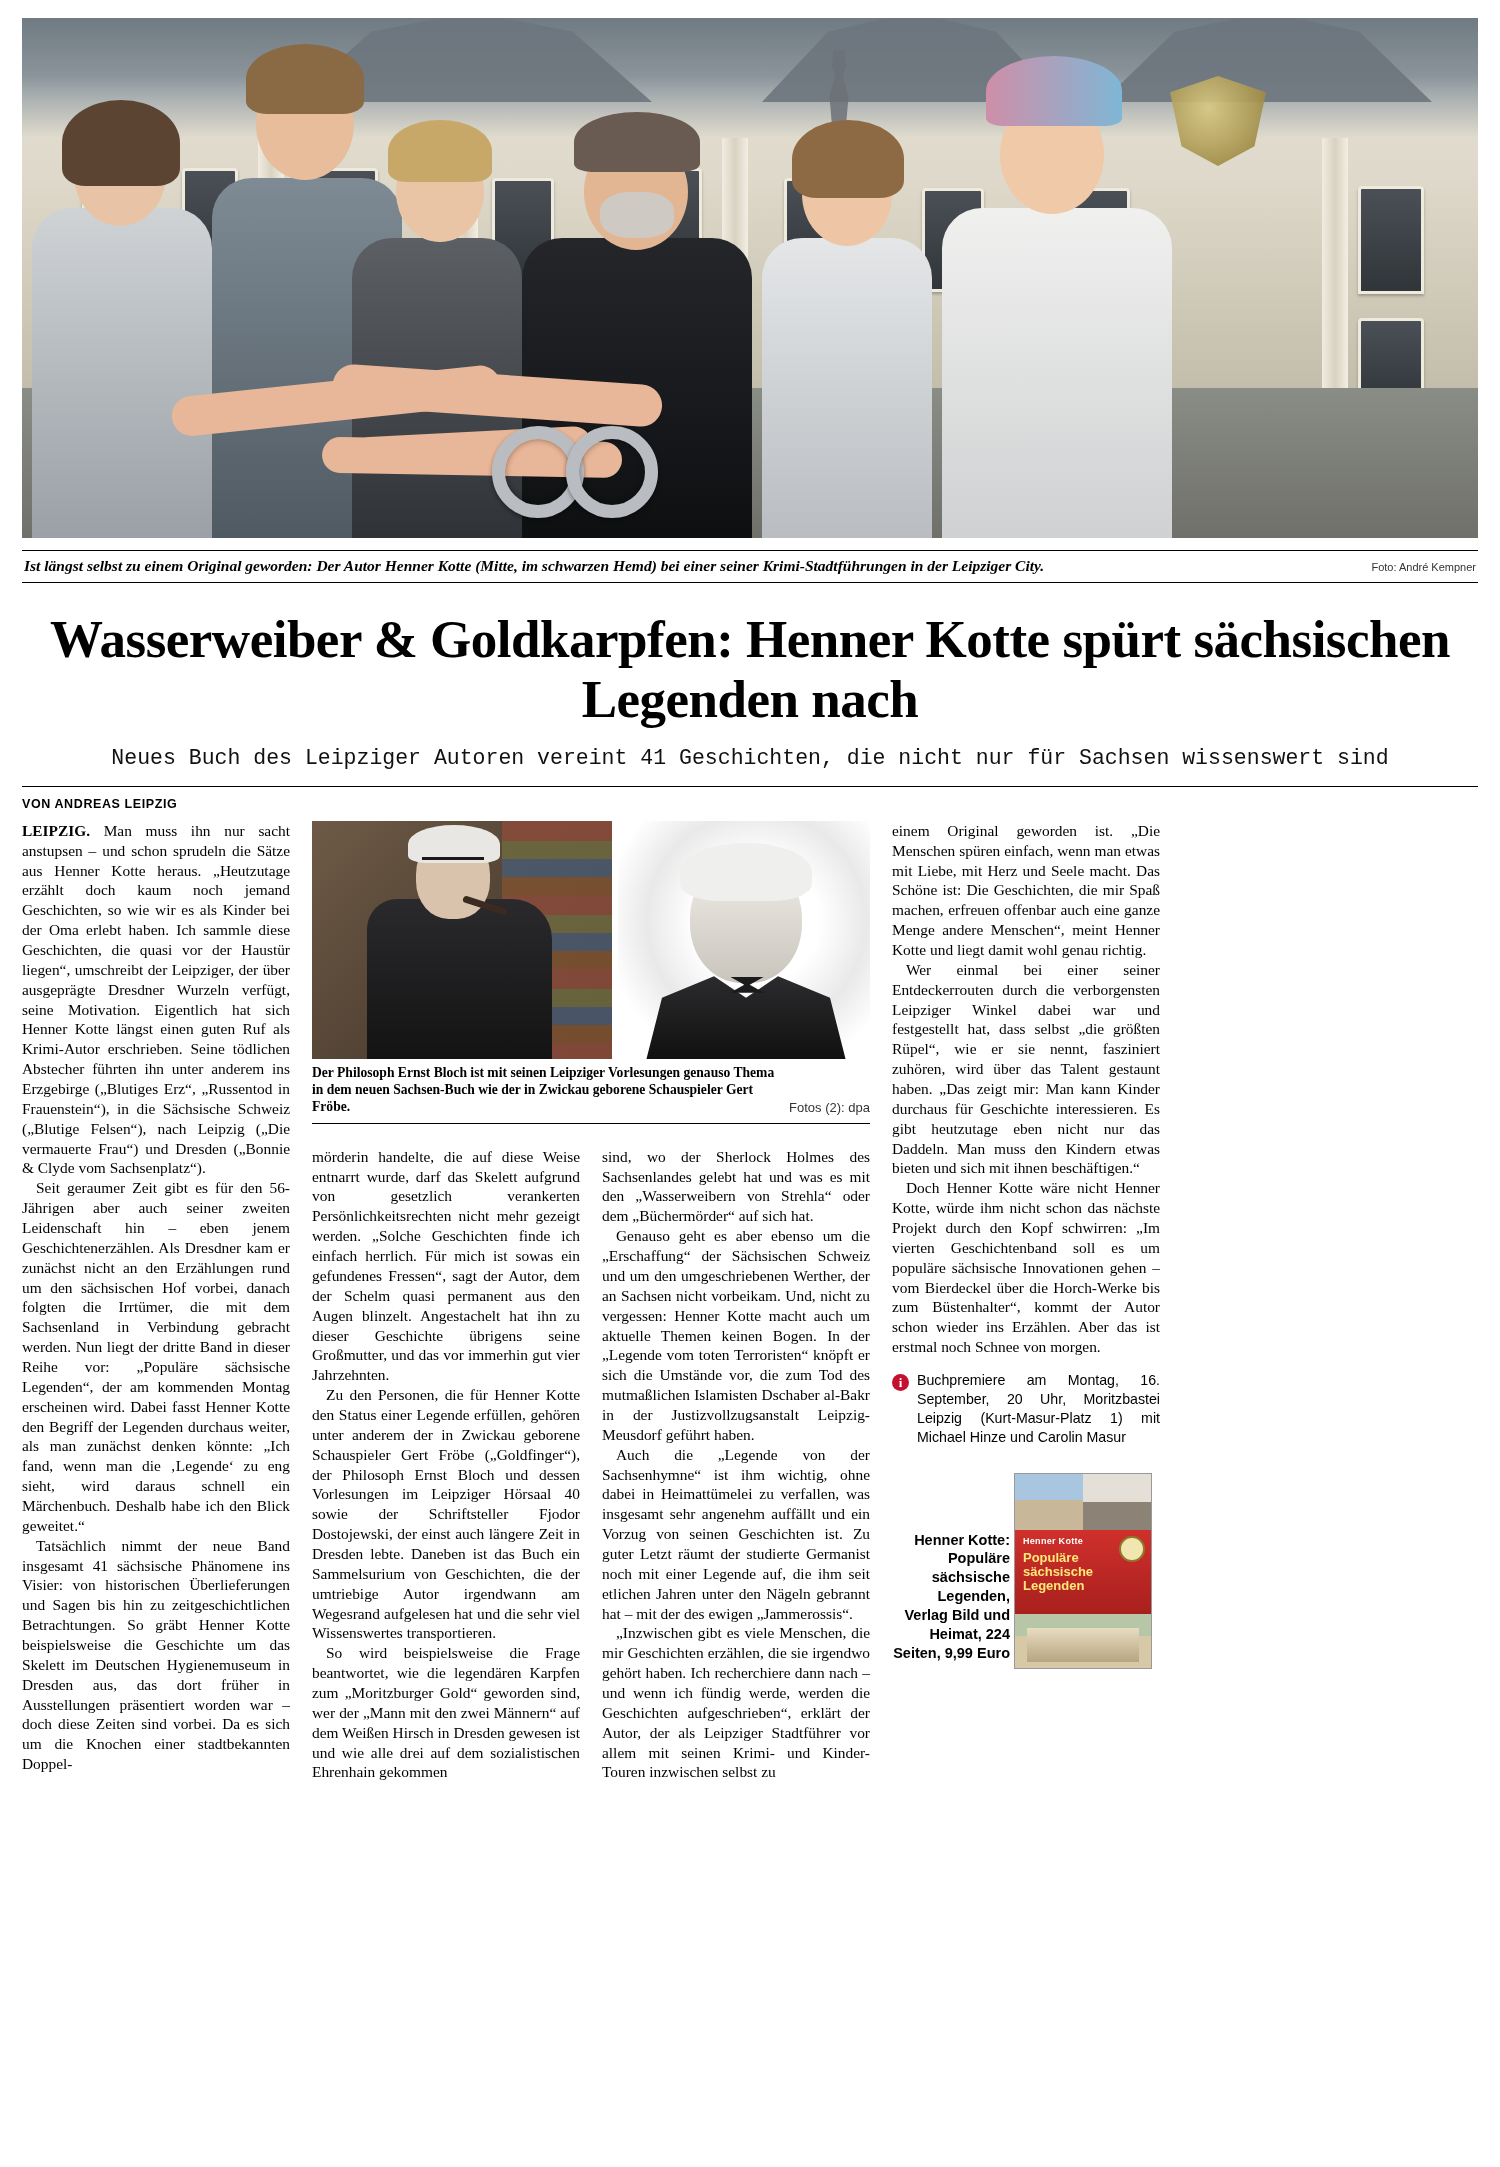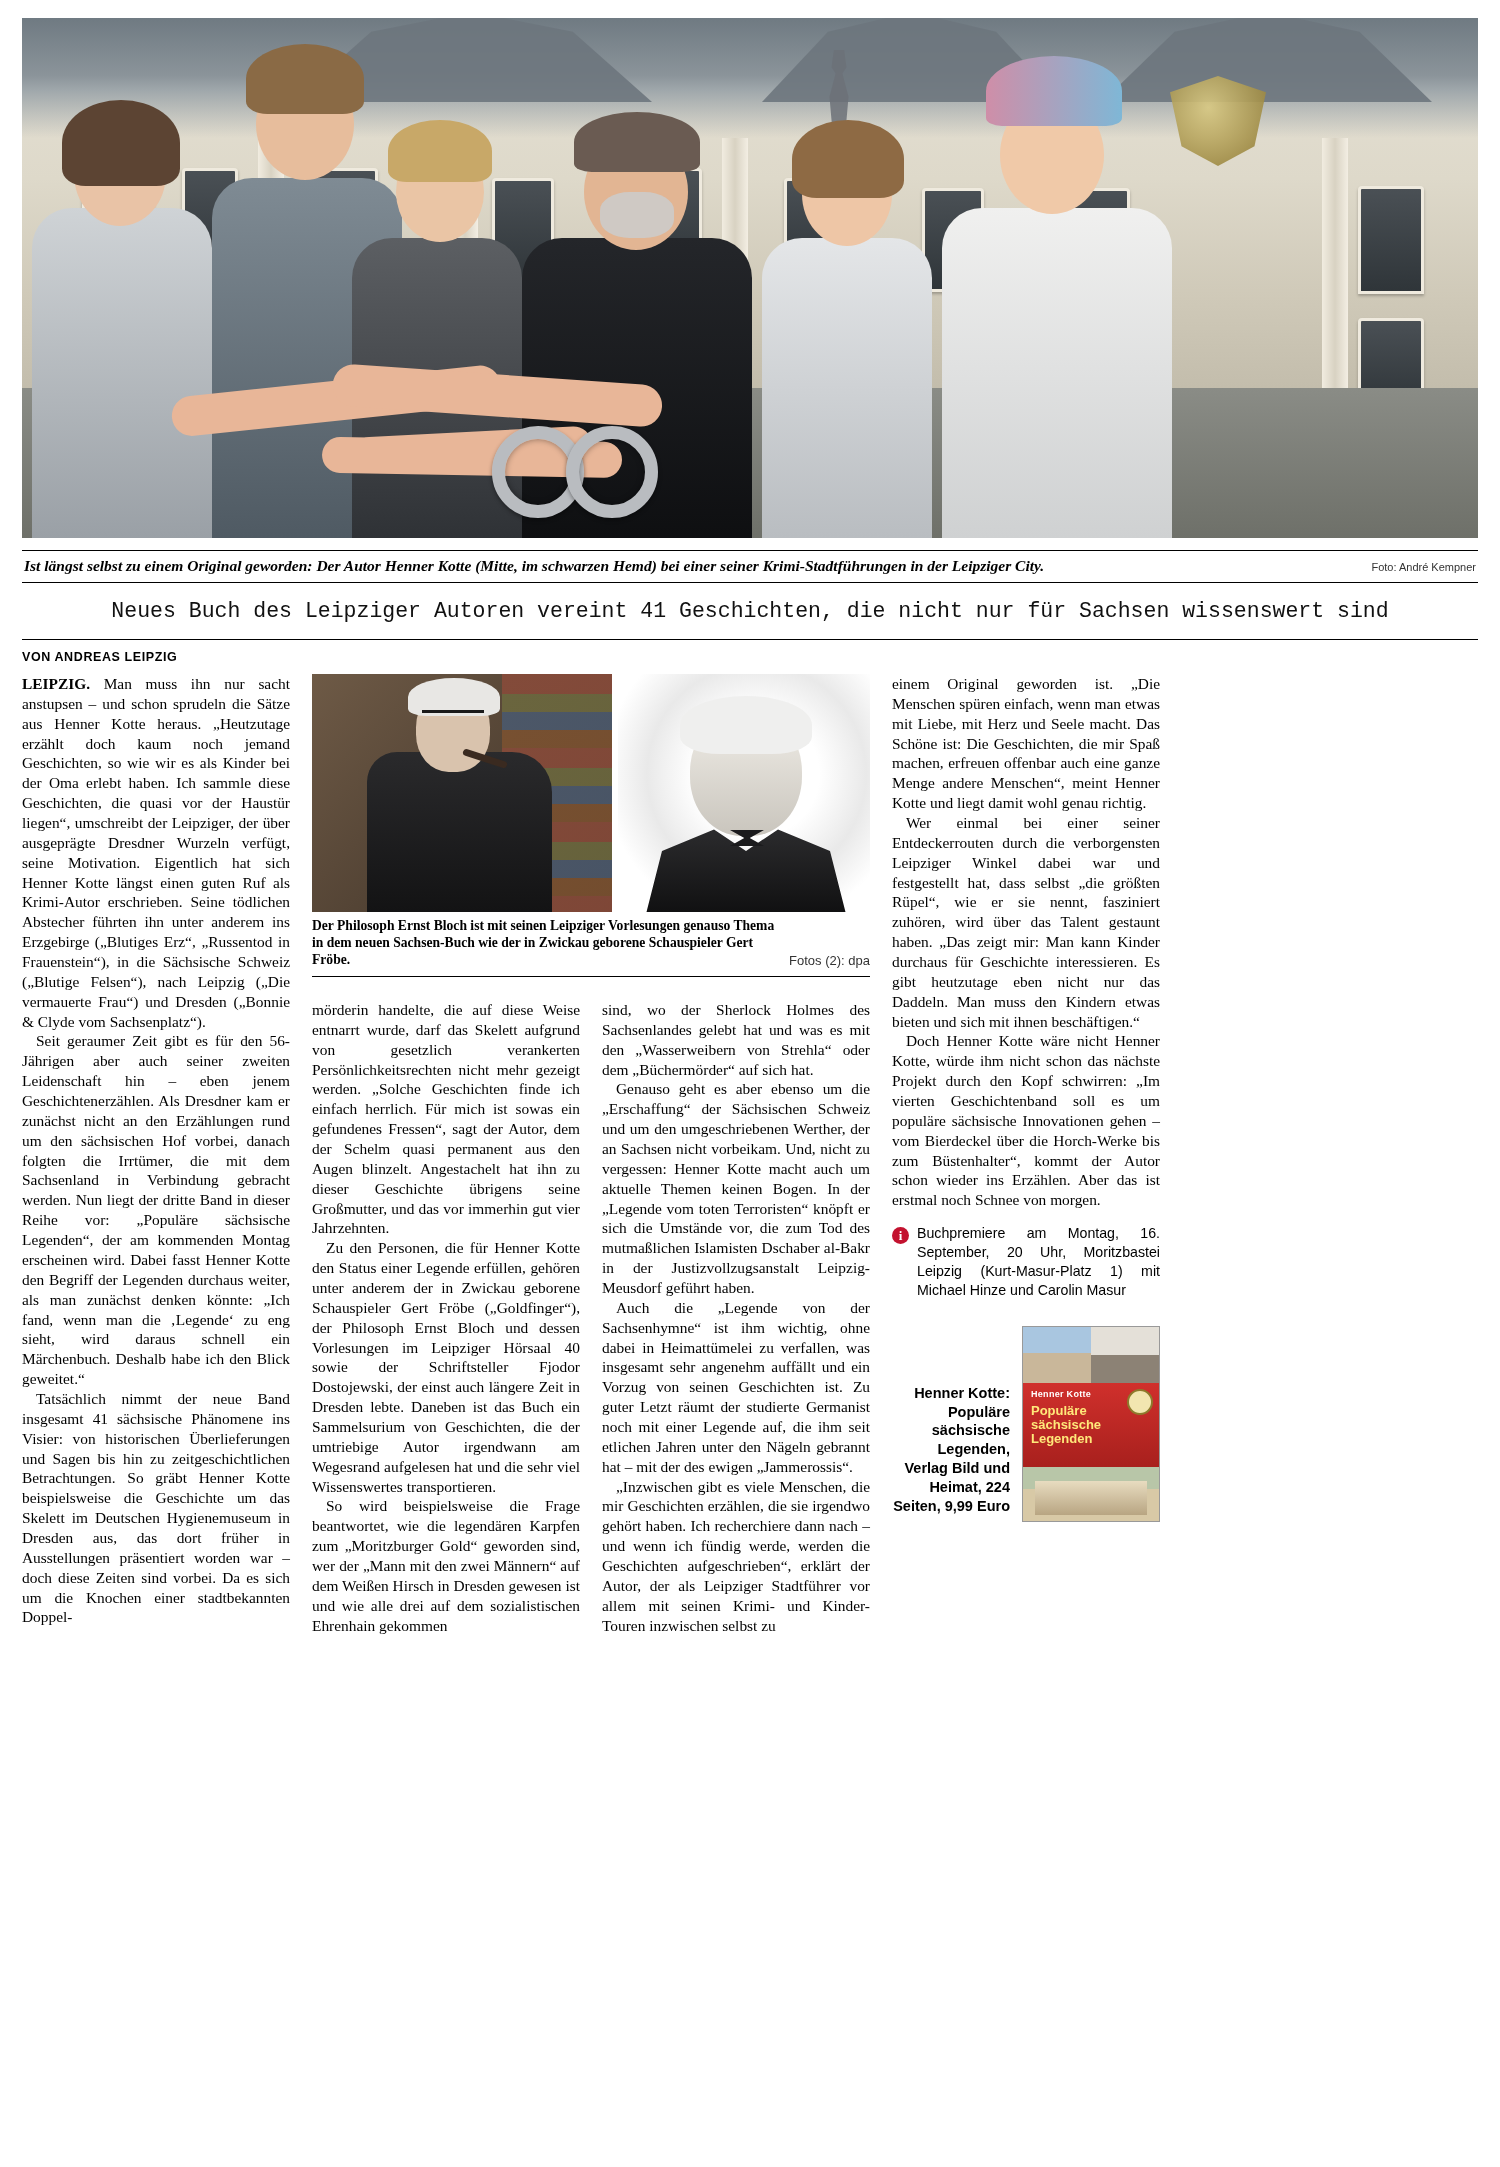--- a/index.html
+++ b/index.html
@@ -274,21 +274,21 @@
     font-family: "Liberation Serif", serif;
     font-weight: bold; font-size: 13px;
     display: flex; align-items: center; justify-content: center;
     margin-top: 3px;
   }
 
   
   .book-box {
     margin-top: 26px;
     display: flex;
-    gap: 12px;
+    gap: 4px;
     align-items: flex-start;
   }
   .book-credit {
     width: 118px;
     text-align: right;
     font-family: "Liberation Sans", sans-serif;
     font-weight: bold;
     font-size: 14.5px;
     line-height: 1.3;
     padding-top: 58px;
@@ -408,20 +408,21 @@
       <div class="cuff-ring" style="left:0; bottom:20px;"></div>
       <div class="cuff-ring" style="left:74px; bottom:20px;"></div>
     </div>
   </div>
 
   <div class="caption-bar">
     <div class="caption-text">Ist längst selbst zu einem Original geworden: Der Autor Henner Kotte (Mitte, im schwarzen Hemd) bei einer seiner Krimi-Stadtführungen in der Leipziger City.</div>
     <div class="caption-credit">Foto: André Kempner</div>
   </div>
 
+  <h1 class="headline">Wasserweiber &amp; Goldkarpfen: Henner Kotte spürt sächsischen Legenden nach</h1>
   <div class="subhead">Neues Buch des Leipziger Autoren vereint 41 Geschichten, die nicht nur für Sachsen wissenswert sind</div>
   <hr class="rule">
 
   <div class="byline">VON ANDREAS LEIPZIG</div>
 
   <div class="cols">
 
     <div class="col">
       <p class="first"><span class="lead-city">LEIPZIG. </span><span>Man muss ihn nur sacht anstupsen – und schon sprudeln die Sätze aus Henner Kotte heraus. „Heutzutage erzählt doch kaum noch jemand Geschichten, so wie wir es als Kinder bei der Oma erlebt haben. Ich sammle diese Geschichten, die quasi vor der Haustür liegen“, umschreibt der Leipziger, der über ausgeprägte Dresdner Wurzeln verfügt, seine Motivation. Eigentlich hat sich Henner Kotte längst einen guten Ruf als Krimi-Autor erschrieben. Seine tödlichen Abstecher führten ihn unter anderem ins Erzgebirge („Blutiges Erz“, „Russentod in Frauenstein“), in die Sächsische Schweiz („Blutige Felsen“), nach Leipzig („Die vermauerte Frau“) und Dresden („Bonnie &amp; Clyde vom Sachsenplatz“).</span></p>
       <p>Seit geraumer Zeit gibt es für den 56-Jährigen aber auch seiner zweiten Leidenschaft hin – eben jenem Geschichtenerzählen. Als Dresdner kam er zunächst nicht an den Erzählungen rund um den sächsischen Hof vorbei, danach folgten die Irrtümer, die mit dem Sachsenland in Verbindung gebracht werden. Nun liegt der dritte Band in dieser Reihe vor: „Populäre sächsische Legenden“, der am kommenden Montag erscheinen wird. Dabei fasst Henner Kotte den Begriff der Legenden durchaus weiter, als man zunächst denken könnte: „Ich fand, wenn man die ‚Legende‘ zu eng sieht, wird daraus schnell ein Märchenbuch. Deshalb habe ich den Blick geweitet.“</p>

